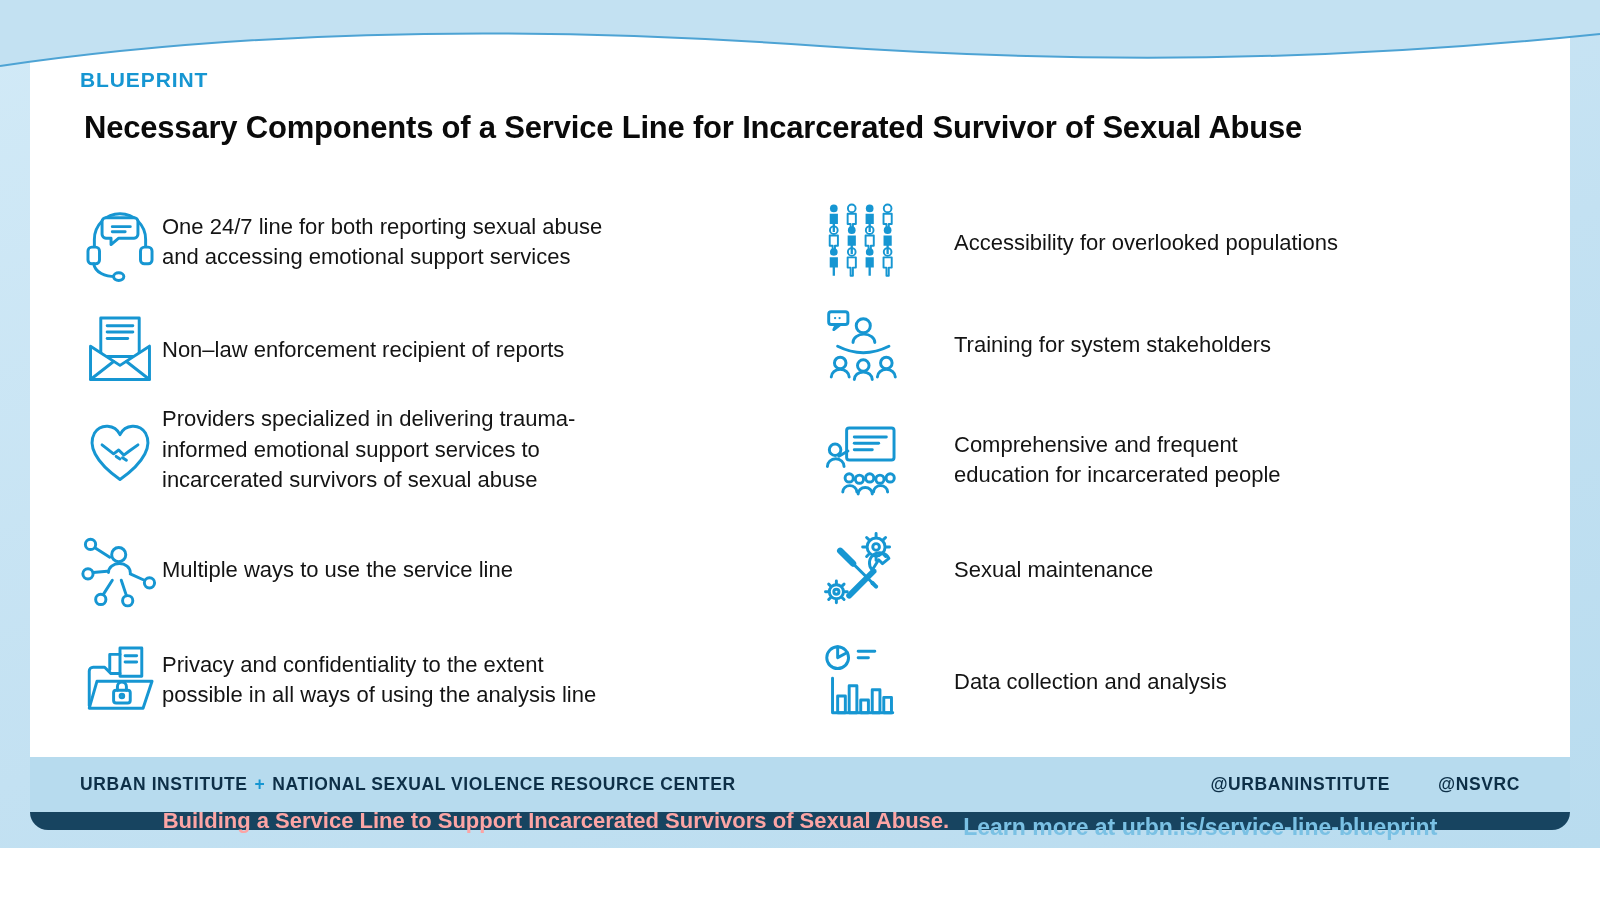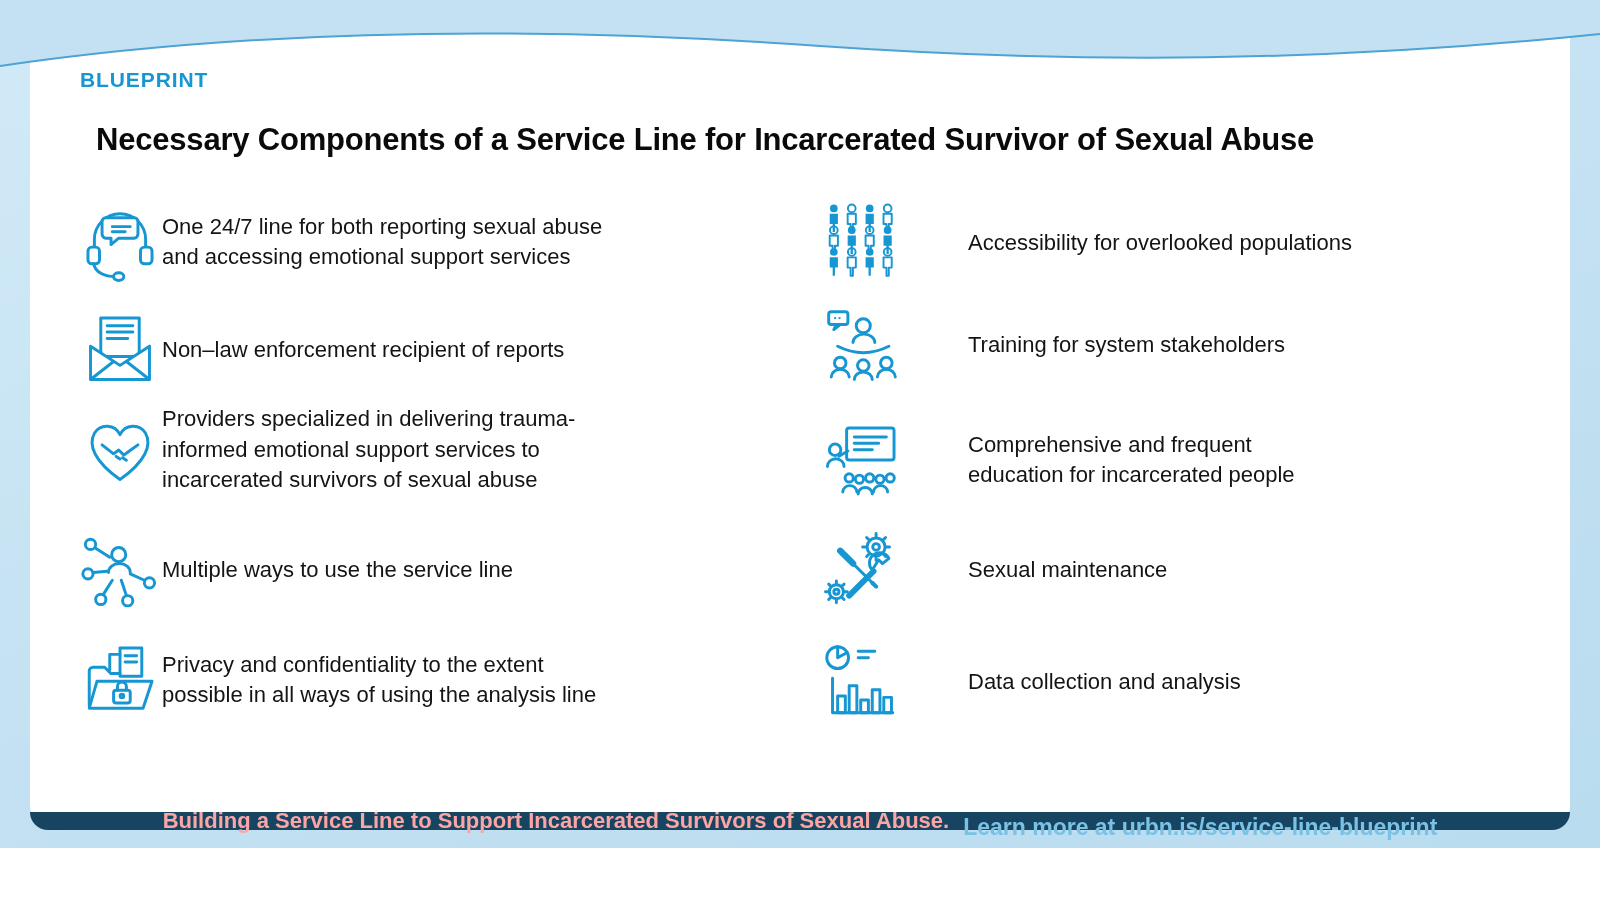--- a/index.html
+++ b/index.html
@@ -7,30 +7,30 @@
     position:relative; width:1600px; height:848px; overflow:hidden;
     background:linear-gradient(160deg,#d2eaf7 0%, #c3e1f2 55%, #b9dcef 100%);
     font-family:"Liberation Sans", sans-serif;
   }
   .card { position:absolute; left:30px; right:30px; top:0; bottom:18px;
           background:#ffffff; border-radius:0 0 24px 24px; z-index:1; }
   .wave { position:absolute; top:0; left:0; z-index:2; display:block; }
 
   .eyebrow { position:absolute; left:80px; top:68px; z-index:3;
              font-size:21px; font-weight:bold; color:#1696d2; letter-spacing:0.9px; }
-  .title { position:absolute; left:80px; top:106px; margin:16px; z-index:3;
+  .title { position:absolute; left:80px; top:106px; margin:4px; z-index:3;
            font-size:31px; font-weight:bold; color:#0a0a0a; white-space:nowrap; letter-spacing:-0.2px; }
 
   .item { position:absolute; z-index:3; display:flex; align-items:center; height:100px; }
   .item .icon { width:84px; height:84px; flex:0 0 84px; display:flex; align-items:center; justify-content:center; }
   .icon svg { width:82px; height:82px; stroke:#1696d2; fill:none; stroke-width:2.3;
               stroke-linecap:round; stroke-linejoin:round; }
   .item .text { font-size:22px; line-height:30.5px; color:#141414; white-space:pre-line; }
   .item.left  { left:78px; }  .item.left  .text { }
-  .item.right { left:820px; } .item.right .text { margin-left:64px; }
+  .item.right { left:820px; } .item.right .text { margin-left:50px; }
 
   .crowd-solid { fill:#1696d2; stroke:none; }
   .crowd-line  { fill:none; stroke:#1696d2; stroke-width:1.5; }
 
   .band { position:absolute; left:30px; right:30px; top:757px; height:55px; z-index:3;
           background:#b7dbee; display:flex; align-items:center; justify-content:space-between;
           padding:0 50px; box-sizing:border-box; }
   .band-left, .band-right { font-size:17.5px; font-weight:bold; color:#0d2f47; letter-spacing:0.6px; }
   .band-left .plus { color:#1696d2; padding:0 7px; }
   .band-right { display:flex; gap:48px; }
@@ -233,18 +233,27 @@
         <rect x="13" y="43" width="6" height="13"></rect>
         <rect x="22" y="35" width="6" height="21"></rect>
         <rect x="31" y="46" width="6" height="10"></rect>
         <rect x="40" y="38" width="6" height="18"></rect>
         <rect x="49" y="44" width="6" height="12"></rect>
       </svg>
     </div>
     <div class="text">Data collection and analysis</div>
   </div>
 
+  <div class="band">
+    <div class="band-left">
+      <span>URBAN INSTITUTE</span><span class="plus">+</span><span>NATIONAL SEXUAL VIOLENCE RESOURCE CENTER</span>
+    </div>
+    <div class="band-right">
+      <span>@URBANINSTITUTE</span>
+      <span>@NSVRC</span>
+    </div>
+  </div>
 
   <div class="darkbar">
     <span class="statement">Building a Service Line to Support Incarcerated Survivors of Sexual Abuse.</span>
     <span class="learn-link">Learn more at urbn.is/service-line-blueprint</span>
   </div>
 </div>
 
 </body></html>

